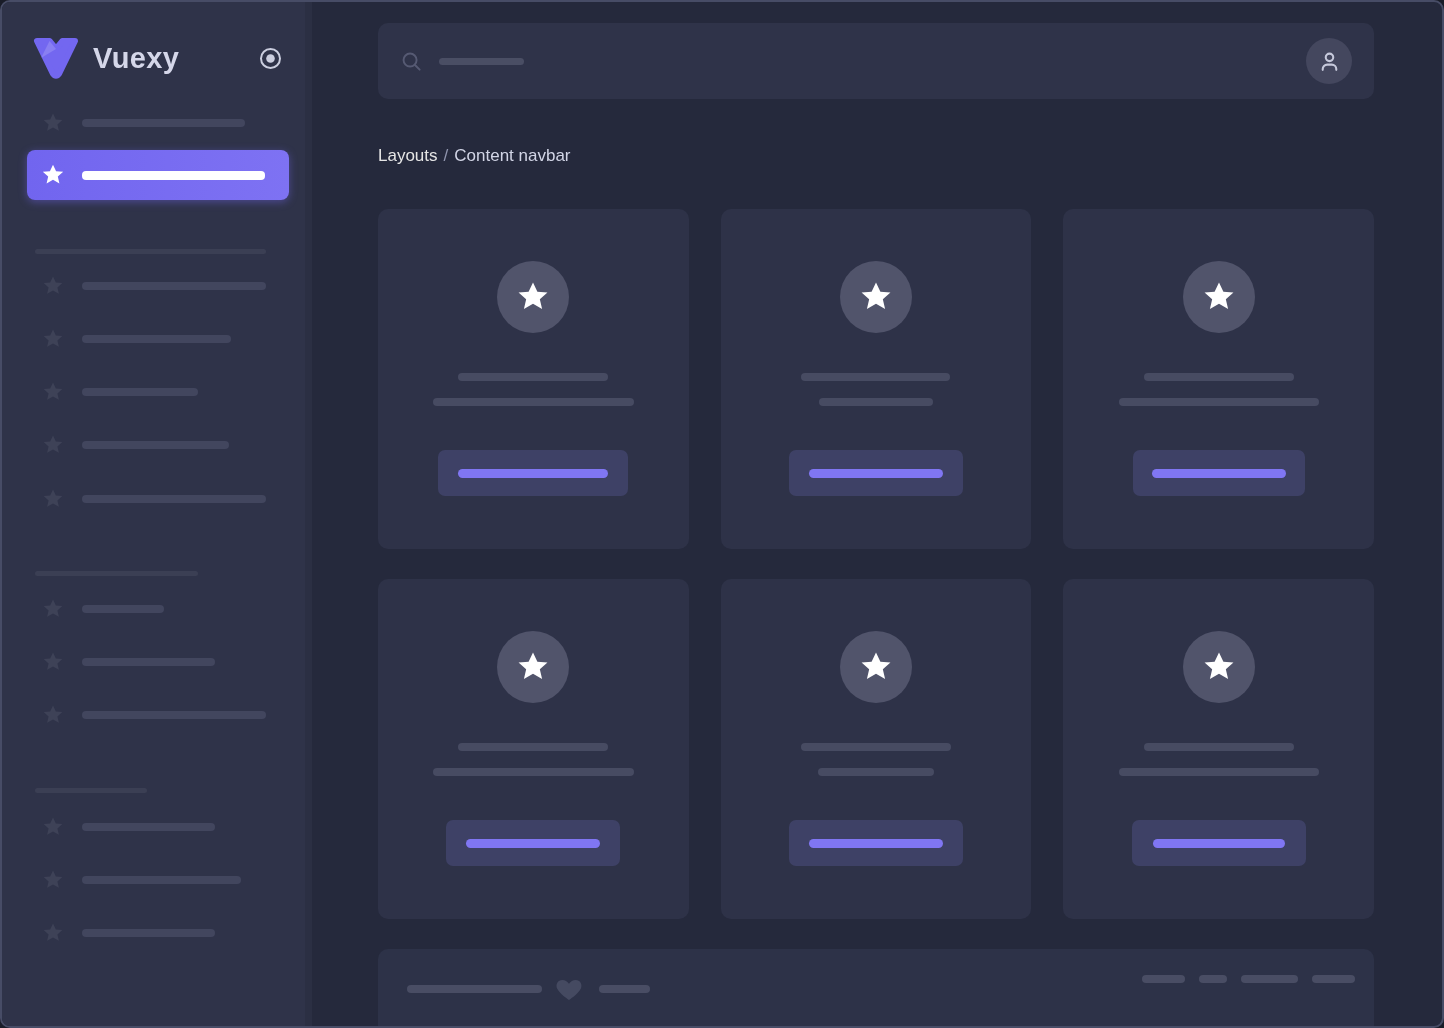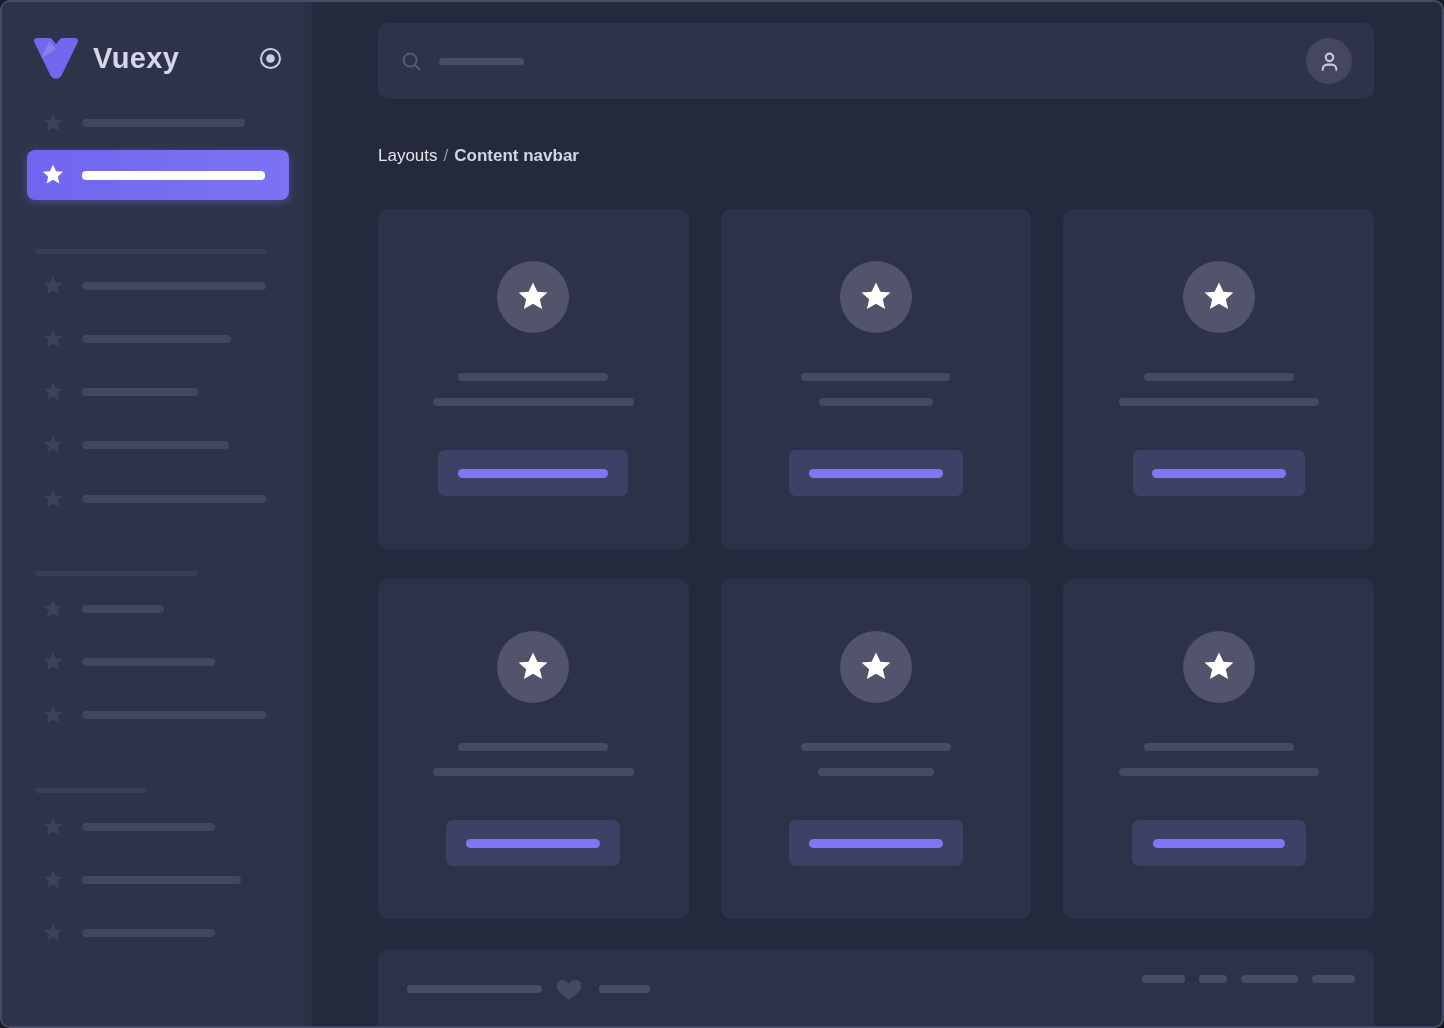--- a/index.html
+++ b/index.html
@@ -37,21 +37,21 @@
   }
   .search{display:flex;align-items:center;flex:1;height:100%;cursor:text;}
   .search-ph{width:85px;height:7px;border-radius:3.5px;background:#4a4e64;margin-left:16px;}
   .avatar{
     margin-left:auto;width:46px;height:46px;border-radius:50%;background:#44475e;
     display:flex;align-items:center;justify-content:center;cursor:pointer;
   }
   .breadcrumb{margin-top:47px;font-size:17px;line-height:20px;}
   .bc-parent{color:#e5e5e5;cursor:pointer;}
   .bc-sep{color:#9095ae;margin:0 6px;}
-  .bc-current{color:#d2d5e6;font-weight:700;}
+  .bc-current{color:#d2d5e6;font-weight:400;}
   
   .grid{margin-top:43px;display:grid;grid-template-columns:repeat(3,1fr);gap:30px 32px;}
   .card{
     height:340px;border-radius:10px;background:#2e3248;
     display:flex;flex-direction:column;align-items:center;
   }
   .card-circle{
     margin-top:52px;width:72px;height:72px;border-radius:50%;background:#51546b;
     display:flex;align-items:center;justify-content:center;
   }

